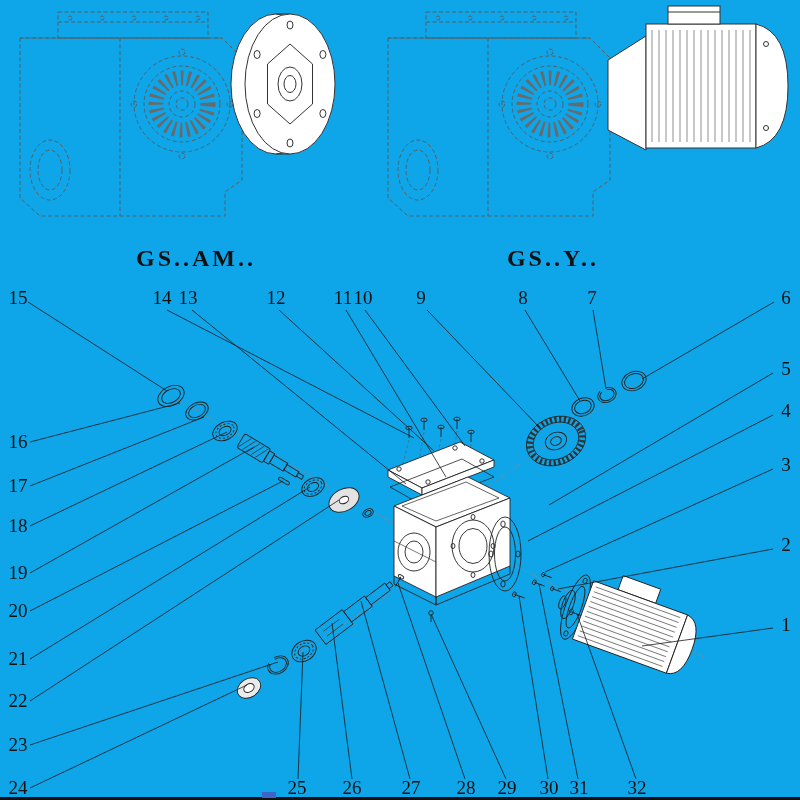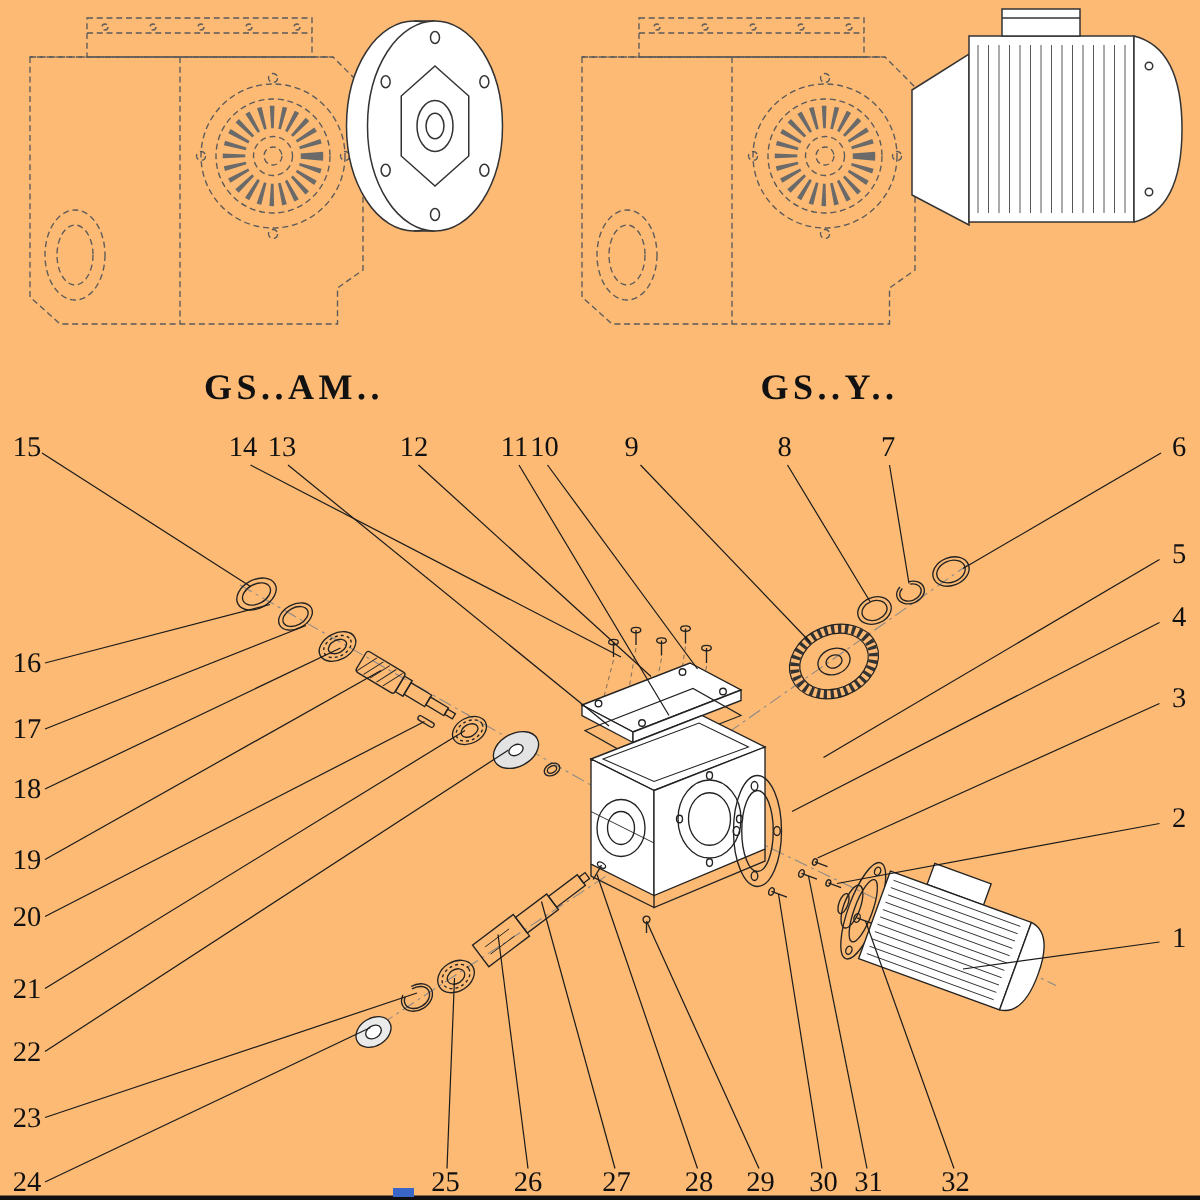--- a/index.html
+++ b/index.html
@@ -1,16 +1,16 @@
 <!DOCTYPE html>
 <html><head>
 <meta charset="utf-8">
 <style>
   html,body { margin:0; padding:0; background:#ffffff; }
-  .stage { position:relative; width:800px; height:800px; background:#fdba74; overflow:hidden; }
+  .stage { position:relative; width:800px; height:800px; background:#0ea5e9; overflow:hidden; }
   svg { display:block; }
   .callout { font-family:"Liberation Serif", serif; font-size:19px; fill:#111; }
   .model-label { font-family:"Liberation Serif", serif; font-size:24px; font-weight:bold; letter-spacing:3px; fill:#111; }
 </style>
 </head>
 <body>
 
 <div class="stage">
 <svg width="800" height="800" viewBox="0 0 800 800" xmlns="http://www.w3.org/2000/svg">
 

